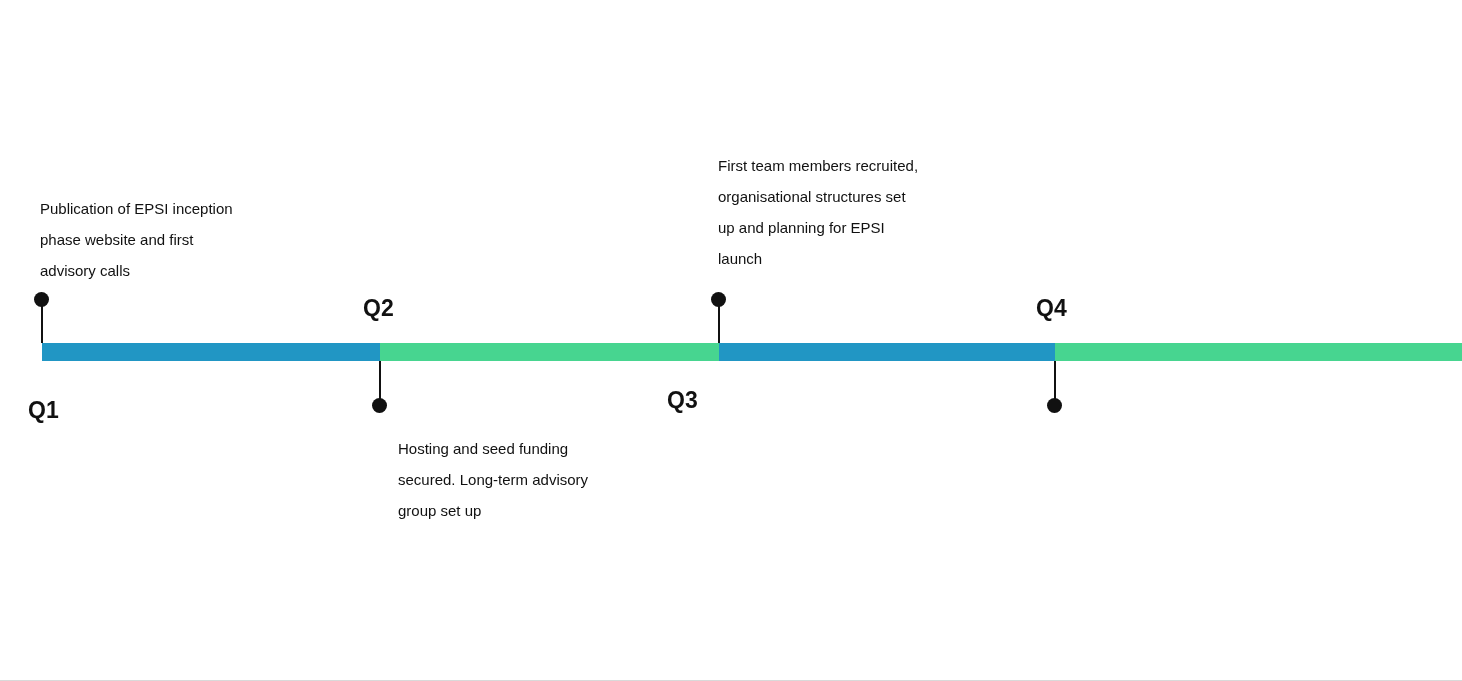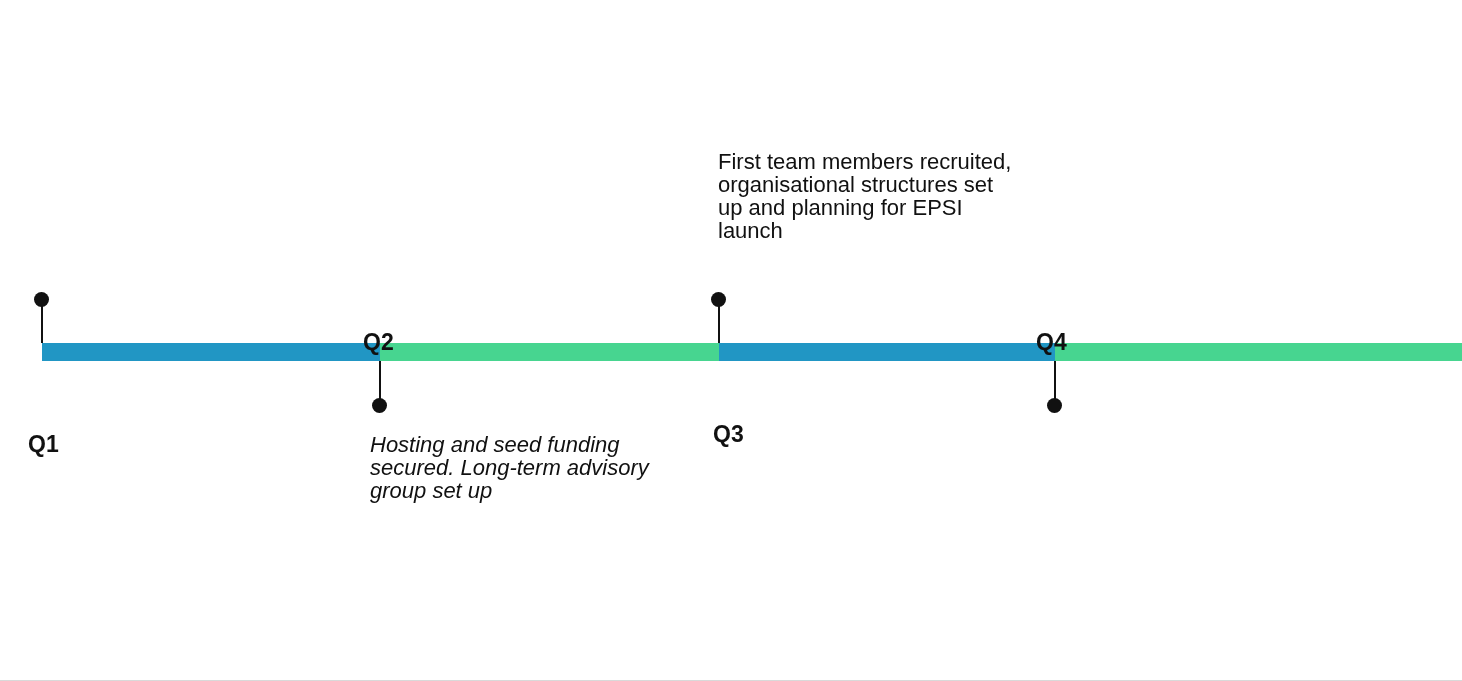--- a/index.html
+++ b/index.html
@@ -49,35 +49,34 @@
   .dot-q3 { left: 711px; top: 292px; }
   .stem-q3 { left: 718px; top: 305px; }
   .dot-q4 { left: 1047px; top: 398px; }
   .stem-q4 { left: 1054px; top: 361px; }
   .qlabel {
     position: absolute;
     font-size: 23px;
     font-weight: 700;
     color: #111111;
     letter-spacing: 0.2px;
-    margin-top: 34px;
   }
   .qlabel-q1 { left: 28px;   top: 397px; }
   .qlabel-q2 { left: 363px;  top: 295px; }
-  .qlabel-q3 { left: 713px;  top: 387px; text-align: right; }
+  .qlabel-q3 { left: 667px;  top: 387px; text-align: right; }
   .qlabel-q4 { left: 1036px; top: 295px; }
   .desc {
     position: absolute;
-    font-size: 22px;
-    line-height: 23px;
+    font-size: 15px;
+    line-height: 31px;
     color: #111111;
     white-space: pre-line;
   }
   .desc-q1 { left: 40px;   top: 193px; width: 360px; }
-  .desc-q2 { left: 370px;  top: 433px; width: 360px; font-style: italic; }
+  .desc-q2 { left: 398px;  top: 433px; width: 360px; }
   .desc-q3 { left: 718px;  top: 150px; width: 380px; }
   .desc-q4 { left: 1048px; top: 433px; width: 340px; }
   .bottom-edge {
     position: absolute;
     left: 0;
     right: 0;
     bottom: 0;
     height: 1px;
     background: #d9d9d9;
   }
@@ -87,20 +86,23 @@
 
 <div class="canvas">
 
   <div class="bar">
     <div class="seg seg-1" style="background-color: rgb(33, 150, 196);"></div>
     <div class="seg seg-2" style="background-color: rgb(71, 213, 144);"></div>
     <div class="seg seg-3" style="background-color: rgb(33, 150, 196);"></div>
     <div class="seg seg-4" style="background-color: rgb(71, 213, 144);"></div>
   </div>
 
+  <div class="desc desc-q1">Publication of EPSI inception
+phase website and first
+advisory calls</div>
   <div class="dot dot-q1" style="background-color: rgb(17, 17, 17);"></div>
   <div class="stem stem-q1" style="background-color: rgb(17, 17, 17);"></div>
   <div class="qlabel qlabel-q1">Q1</div>
 
   <div class="desc desc-q2">Hosting and seed funding
 secured. Long-term advisory
 group set up</div>
   <div class="dot dot-q2" style="background-color: rgb(17, 17, 17);"></div>
   <div class="stem stem-q2" style="background-color: rgb(17, 17, 17);"></div>
   <div class="qlabel qlabel-q2">Q2</div>

